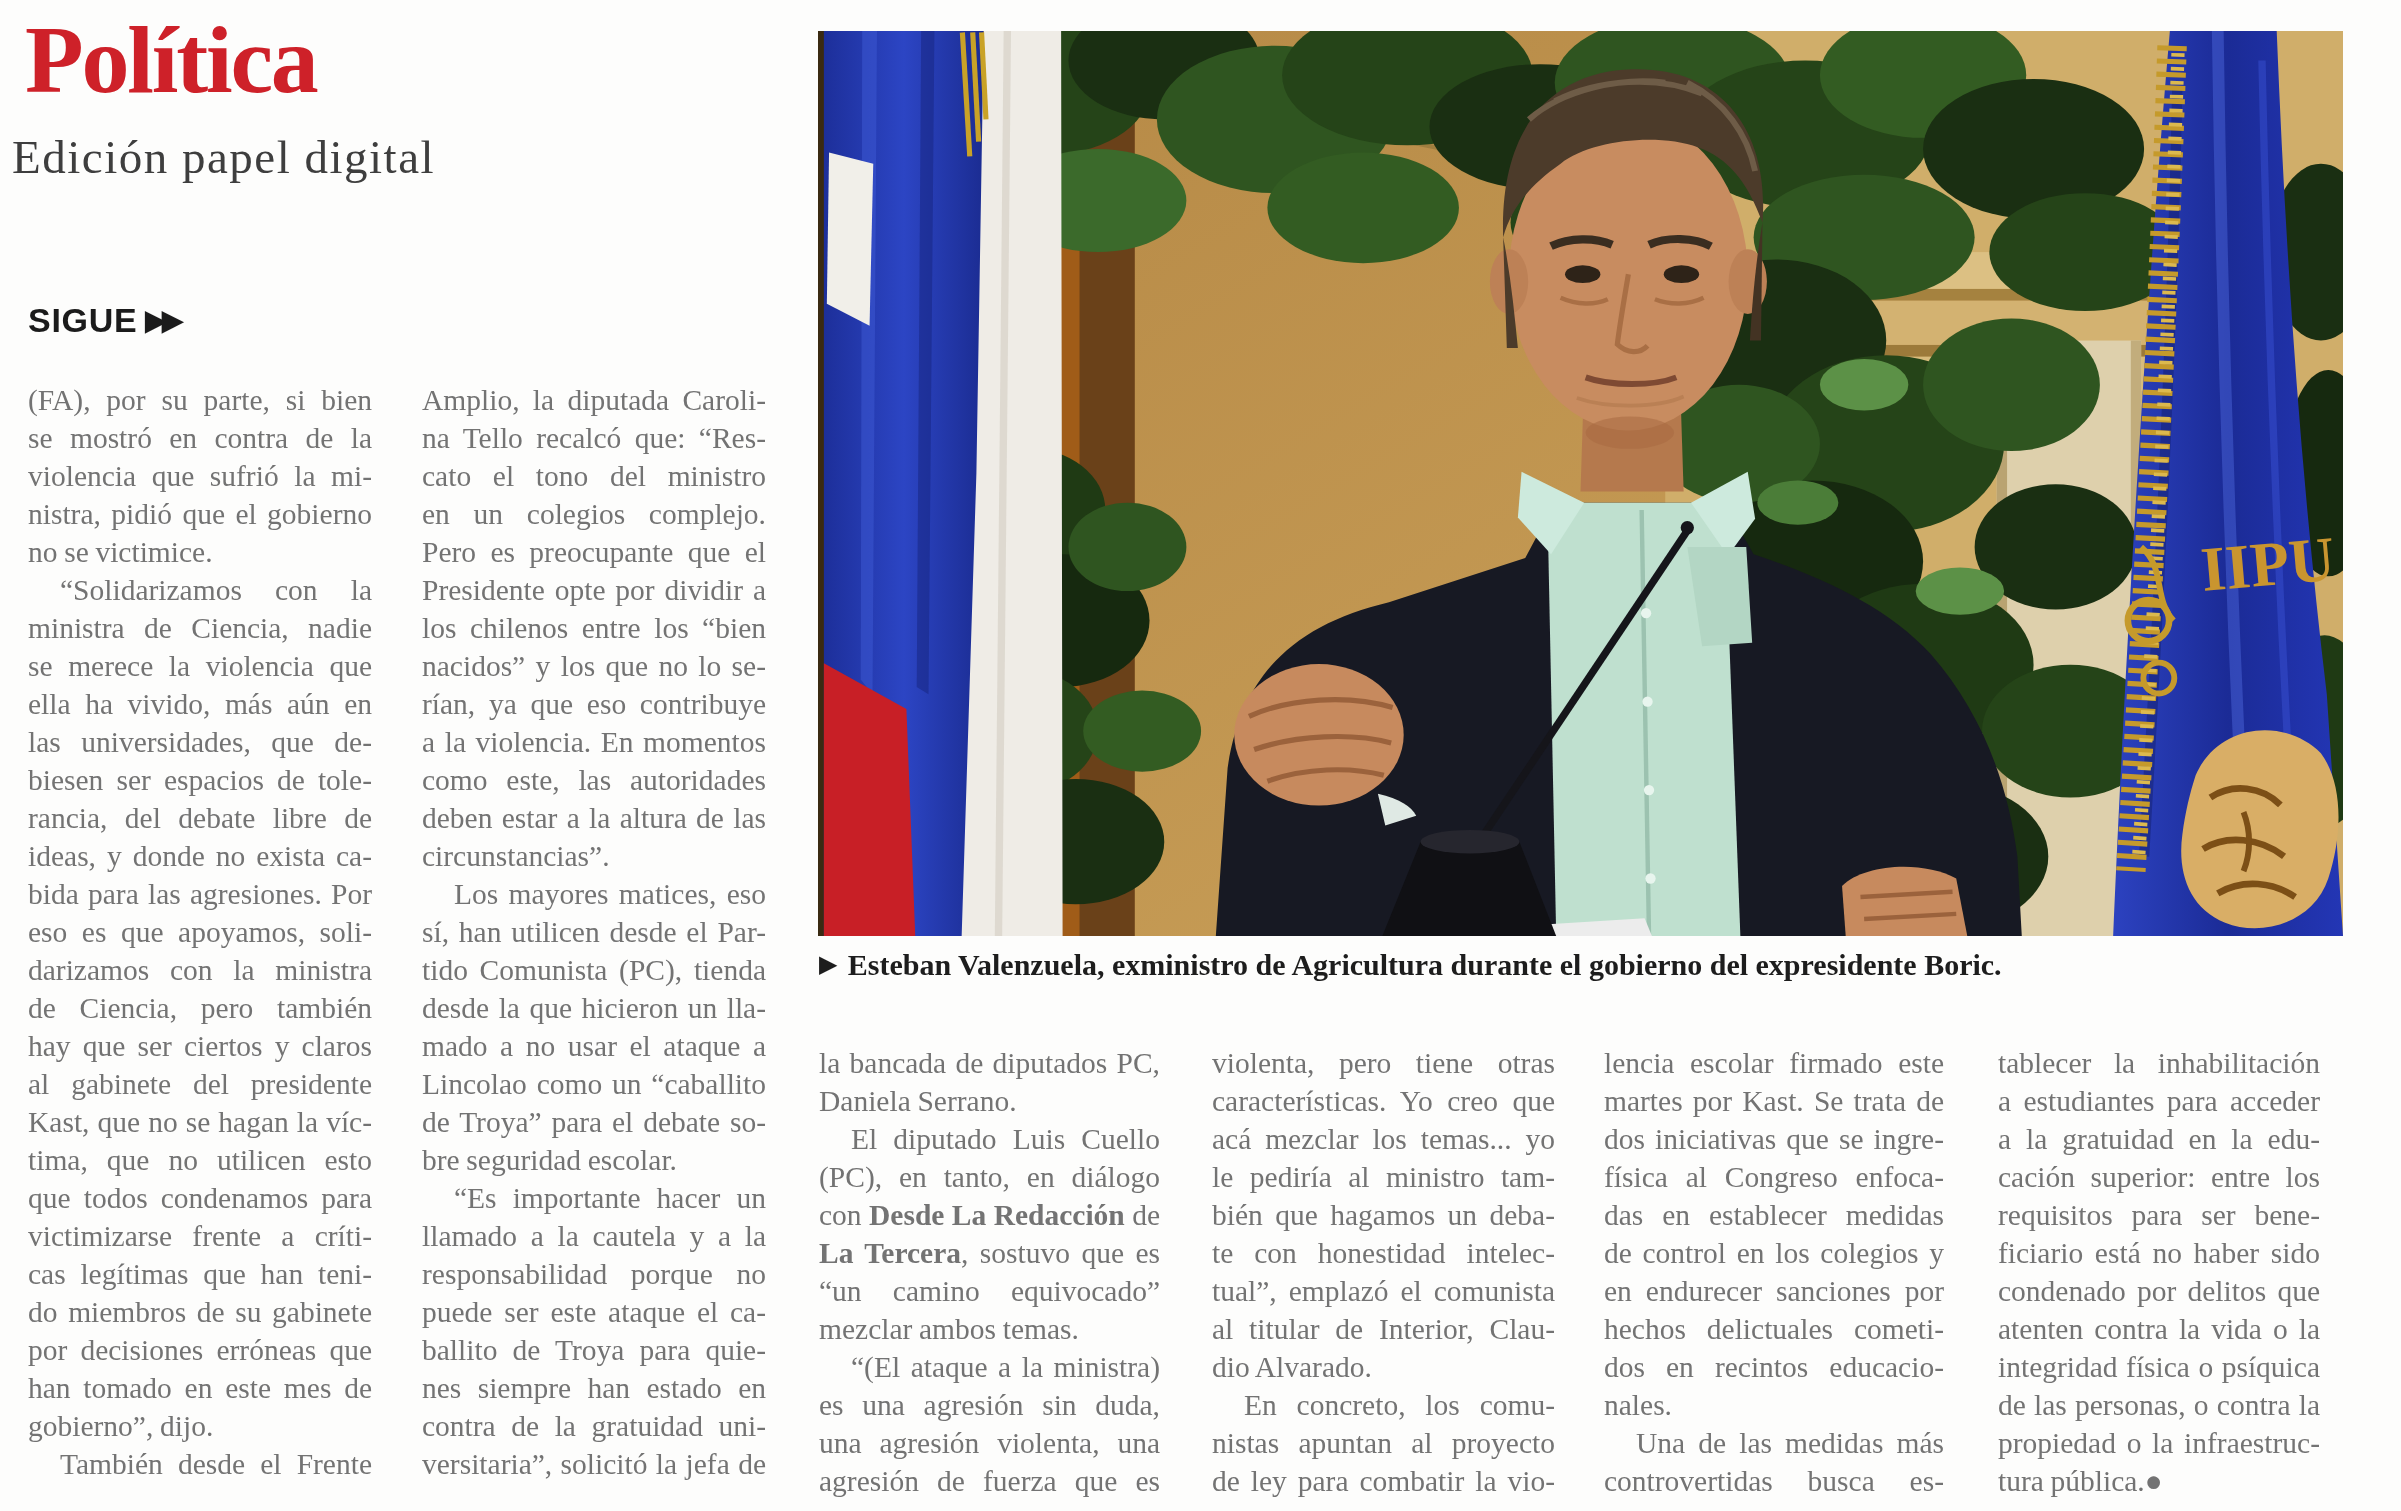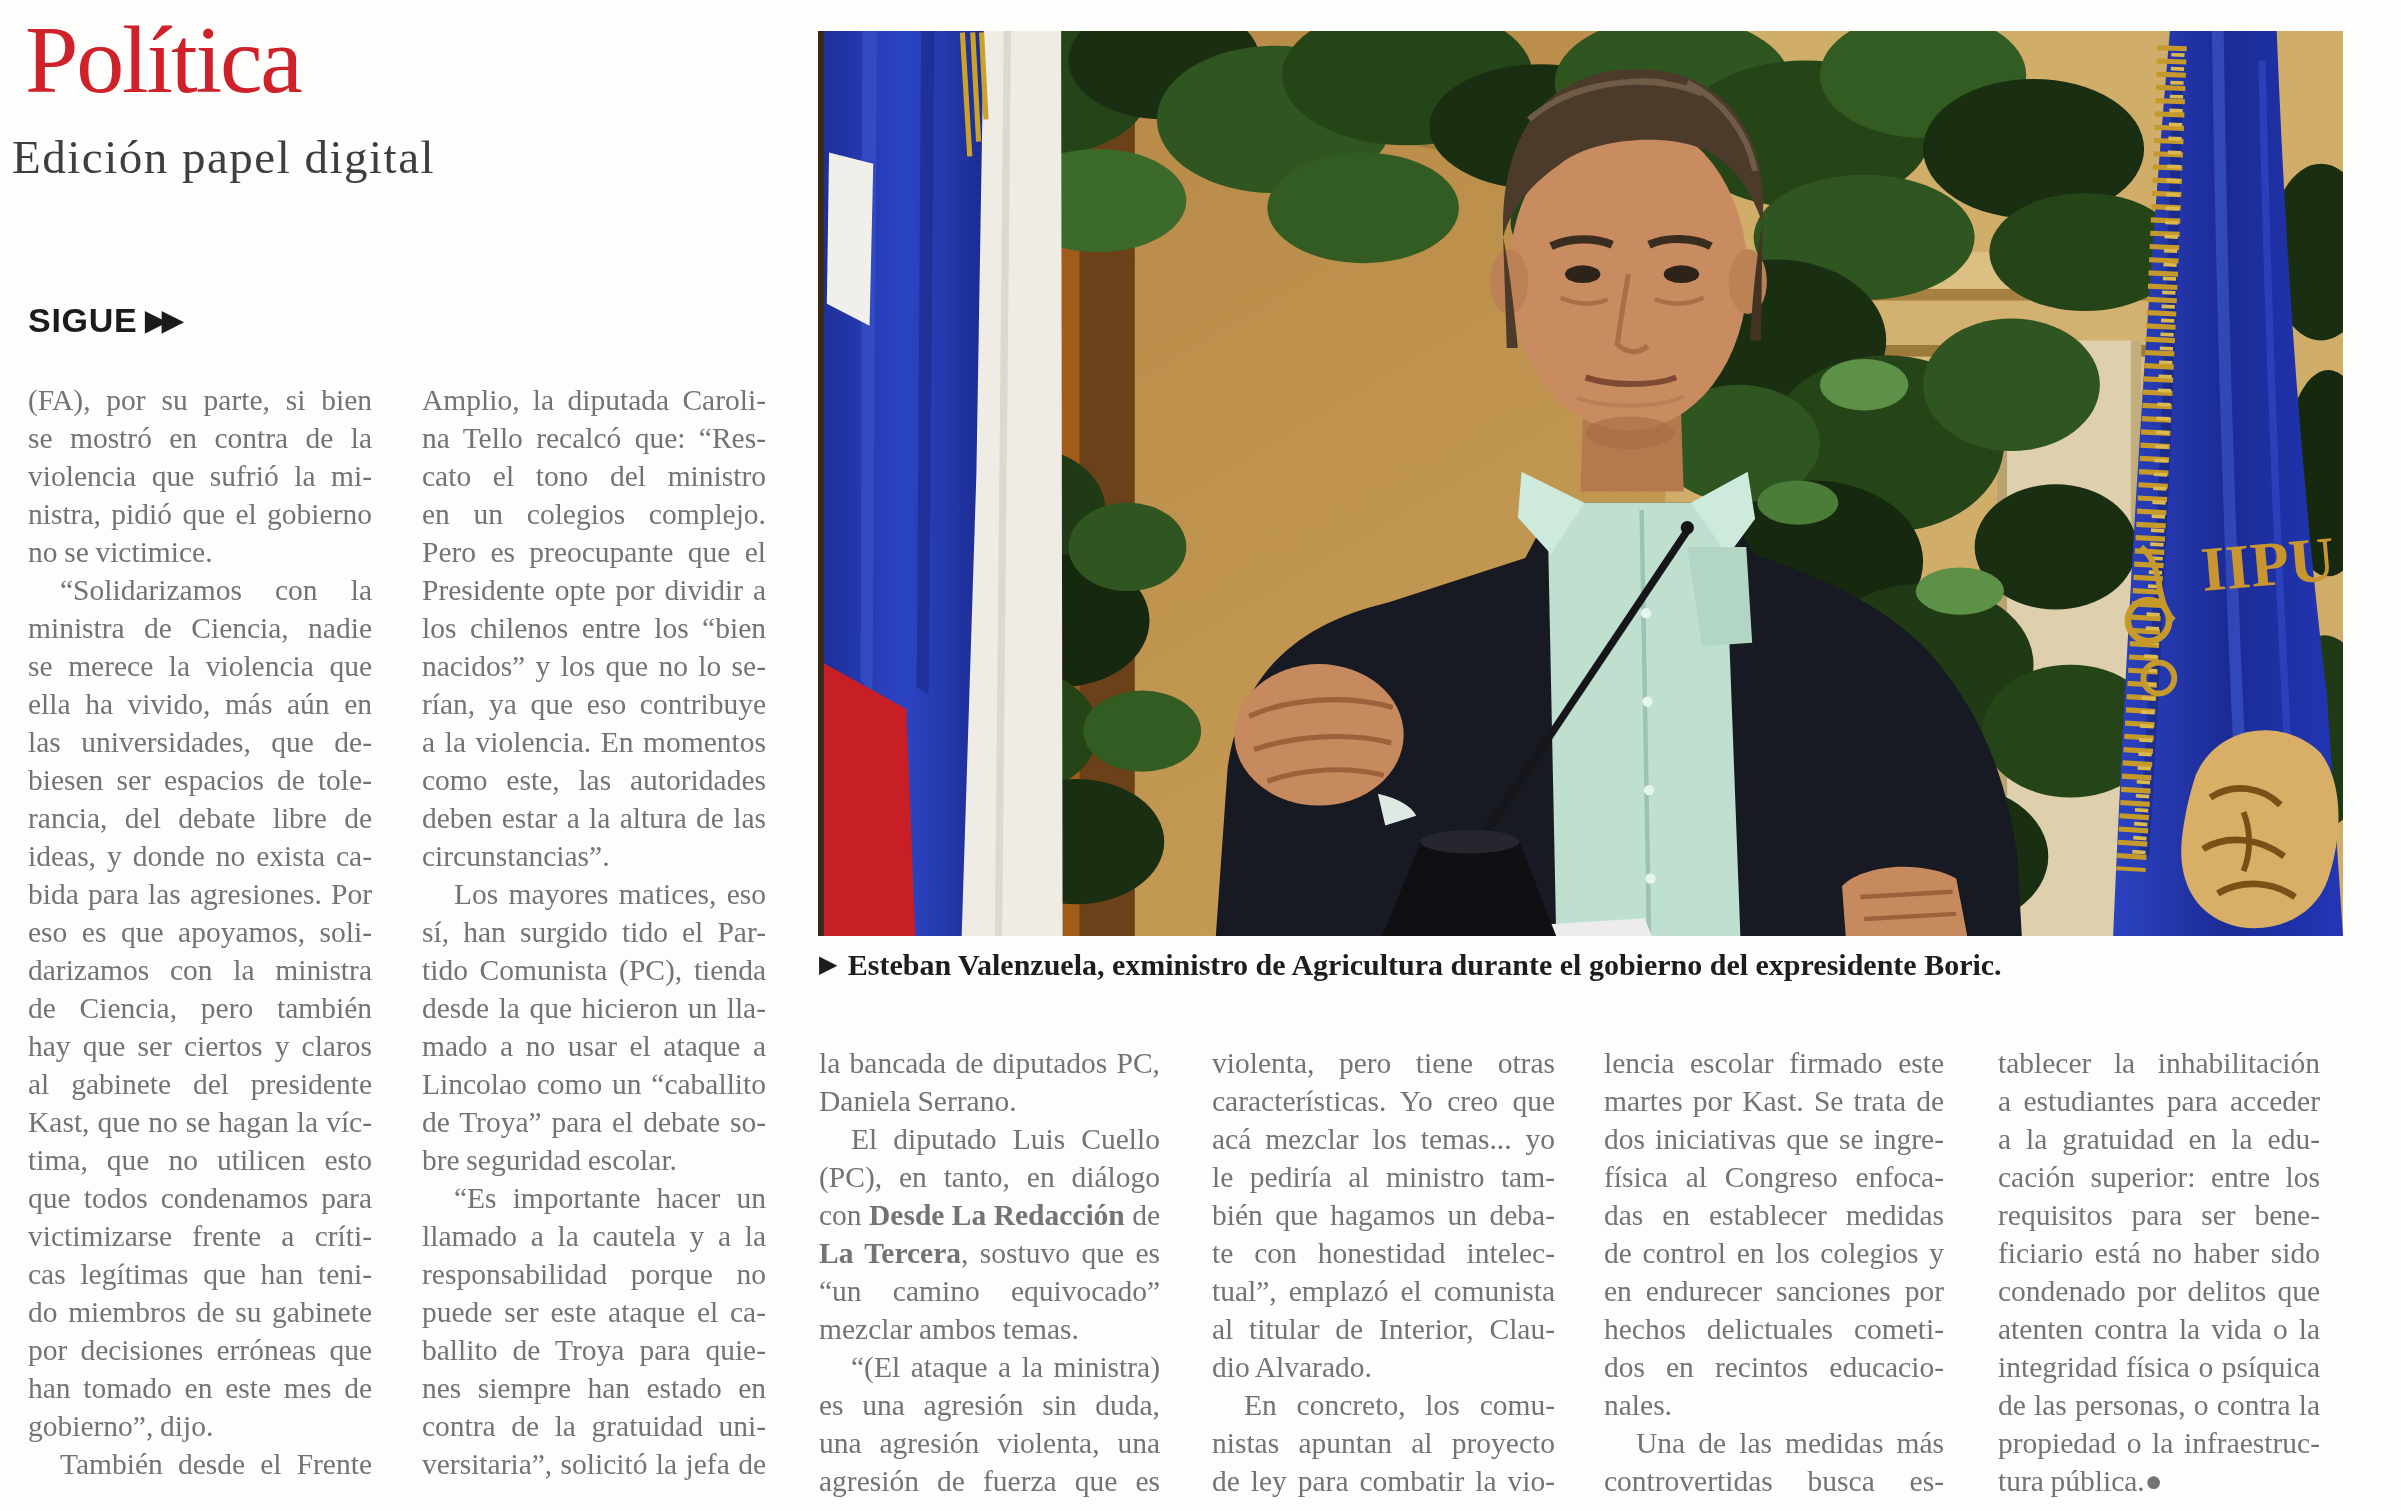--- a/index.html
+++ b/index.html
@@ -4,21 +4,21 @@
 <style>
   html,body{margin:0;padding:0;}
   body{
     width:2401px;height:1512px;position:relative;background:#fdfdfc;
     font-family:"Liberation Serif","DejaVu Serif",serif;color:#161616;
     overflow:hidden;
   }
   
   .masthead-title{
     position:absolute;left:25px;top:7.4px;
-    font-size:96px;font-weight:400;color:#ce2129;letter-spacing:-2.2px;line-height:1.1;
+    font-size:96px;font-weight:700;color:#ce2129;letter-spacing:-2.2px;line-height:1.1;
   }
   .masthead-sub{
     position:absolute;left:12px;top:130px;
     font-size:47px;font-weight:400;color:#3e3e3e;letter-spacing:1.5px;
   }
   .sigue{
     position:absolute;left:28px;top:301px;
     font-family:"Liberation Sans","DejaVu Sans",sans-serif;
     font-size:34px;font-weight:700;color:#1b1b1b;letter-spacing:0.7px;
   }
@@ -102,21 +102,21 @@
     <div class="ln">Pero es preocupante que el</div>
     <div class="ln">Presidente opte por dividir a</div>
     <div class="ln">los chilenos entre los “bien</div>
     <div class="ln">nacidos” y los que no lo se-</div>
     <div class="ln">rían, ya que eso contribuye</div>
     <div class="ln">a la violencia. En momentos</div>
     <div class="ln">como este, las autoridades</div>
     <div class="ln">deben estar a la altura de las</div>
     <div class="ln end">circunstancias”.</div>
     <div class="ln in">Los mayores matices, eso</div>
-    <div class="ln">sí, han surgido tido el Par-</div>
+    <div class="ln">sí, han utilicen desde el Par-</div>
     <div class="ln">tido Comunista (PC), tienda</div>
     <div class="ln">desde la que hicieron un lla-</div>
     <div class="ln">mado a no usar el ataque a</div>
     <div class="ln">Lincolao como un “caballito</div>
     <div class="ln">de Troya” para el debate so-</div>
     <div class="ln end">bre seguridad escolar.</div>
     <div class="ln in">“Es importante hacer un</div>
     <div class="ln">llamado a la cautela y a la</div>
     <div class="ln">responsabilidad porque no</div>
     <div class="ln">puede ser este ataque el ca-</div>

